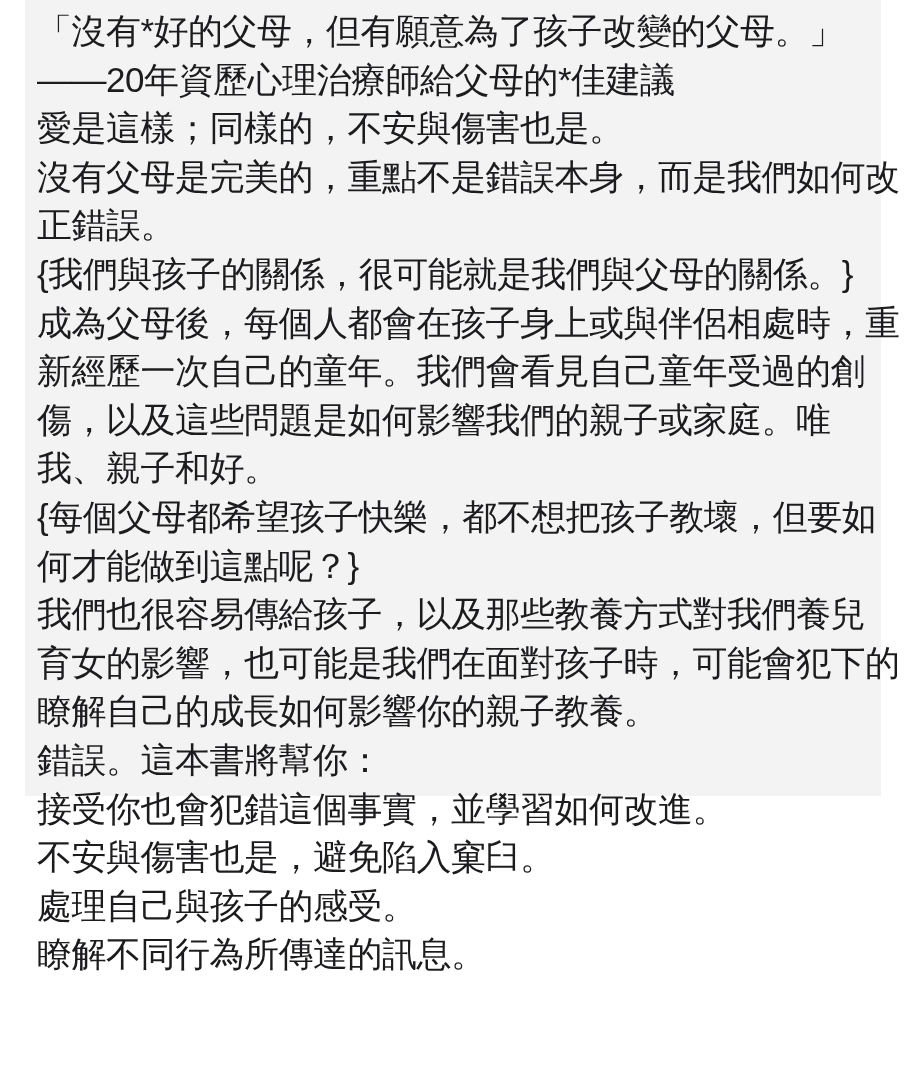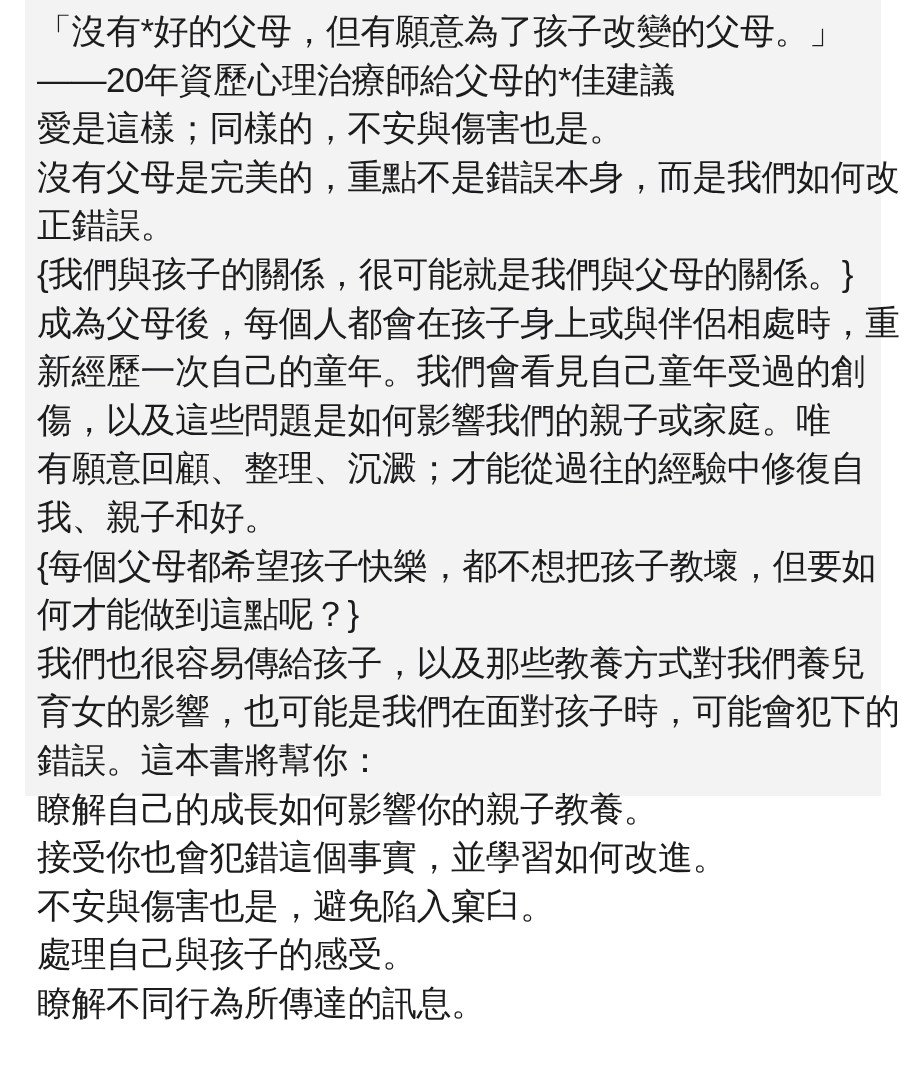--- a/index.html
+++ b/index.html
@@ -39,25 +39,24 @@
 <main class="text-panel" lang="zh-Hant">
   <p class="text-line">「沒有*好的父母，但有願意為了孩子改變的父母。」</p>
   <p class="text-line">——20年資歷心理治療師給父母的*佳建議</p>
   <p class="text-line">愛是這樣；同樣的，不安與傷害也是。</p>
   <p class="text-line">沒有父母是完美的，重點不是錯誤本身，而是我們如何改</p>
   <p class="text-line">正錯誤。</p>
   <p class="text-line">{我們與孩子的關係，很可能就是我們與父母的關係。}</p>
   <p class="text-line">成為父母後，每個人都會在孩子身上或與伴侶相處時，重</p>
   <p class="text-line">新經歷一次自己的童年。我們會看見自己童年受過的創</p>
   <p class="text-line">傷，以及這些問題是如何影響我們的親子或家庭。唯</p>
-  <p class="text-line">有願意回顧、整理、沉澱；才能從過往的經驗中修復自</p>
   <p class="text-line">我、親子和好。</p>
   <p class="text-line">{每個父母都希望孩子快樂，都不想把孩子教壞，但要如</p>
   <p class="text-line">何才能做到這點呢？}</p>
   <p class="text-line">我們也很容易傳給孩子，以及那些教養方式對我們養兒</p>
   <p class="text-line">育女的影響，也可能是我們在面對孩子時，可能會犯下的</p>
+  <p class="text-line">瞭解自己的成長如何影響你的親子教養。</p>
   <p class="text-line">錯誤。這本書將幫你：</p>
-  <p class="text-line">瞭解自己的成長如何影響你的親子教養。</p>
   <p class="text-line">接受你也會犯錯這個事實，並學習如何改進。</p>
   <p class="text-line">不安與傷害也是，避免陷入窠臼。</p>
   <p class="text-line">處理自己與孩子的感受。</p>
   <p class="text-line">瞭解不同行為所傳達的訊息。</p>
 </main>
 
 </body></html>

